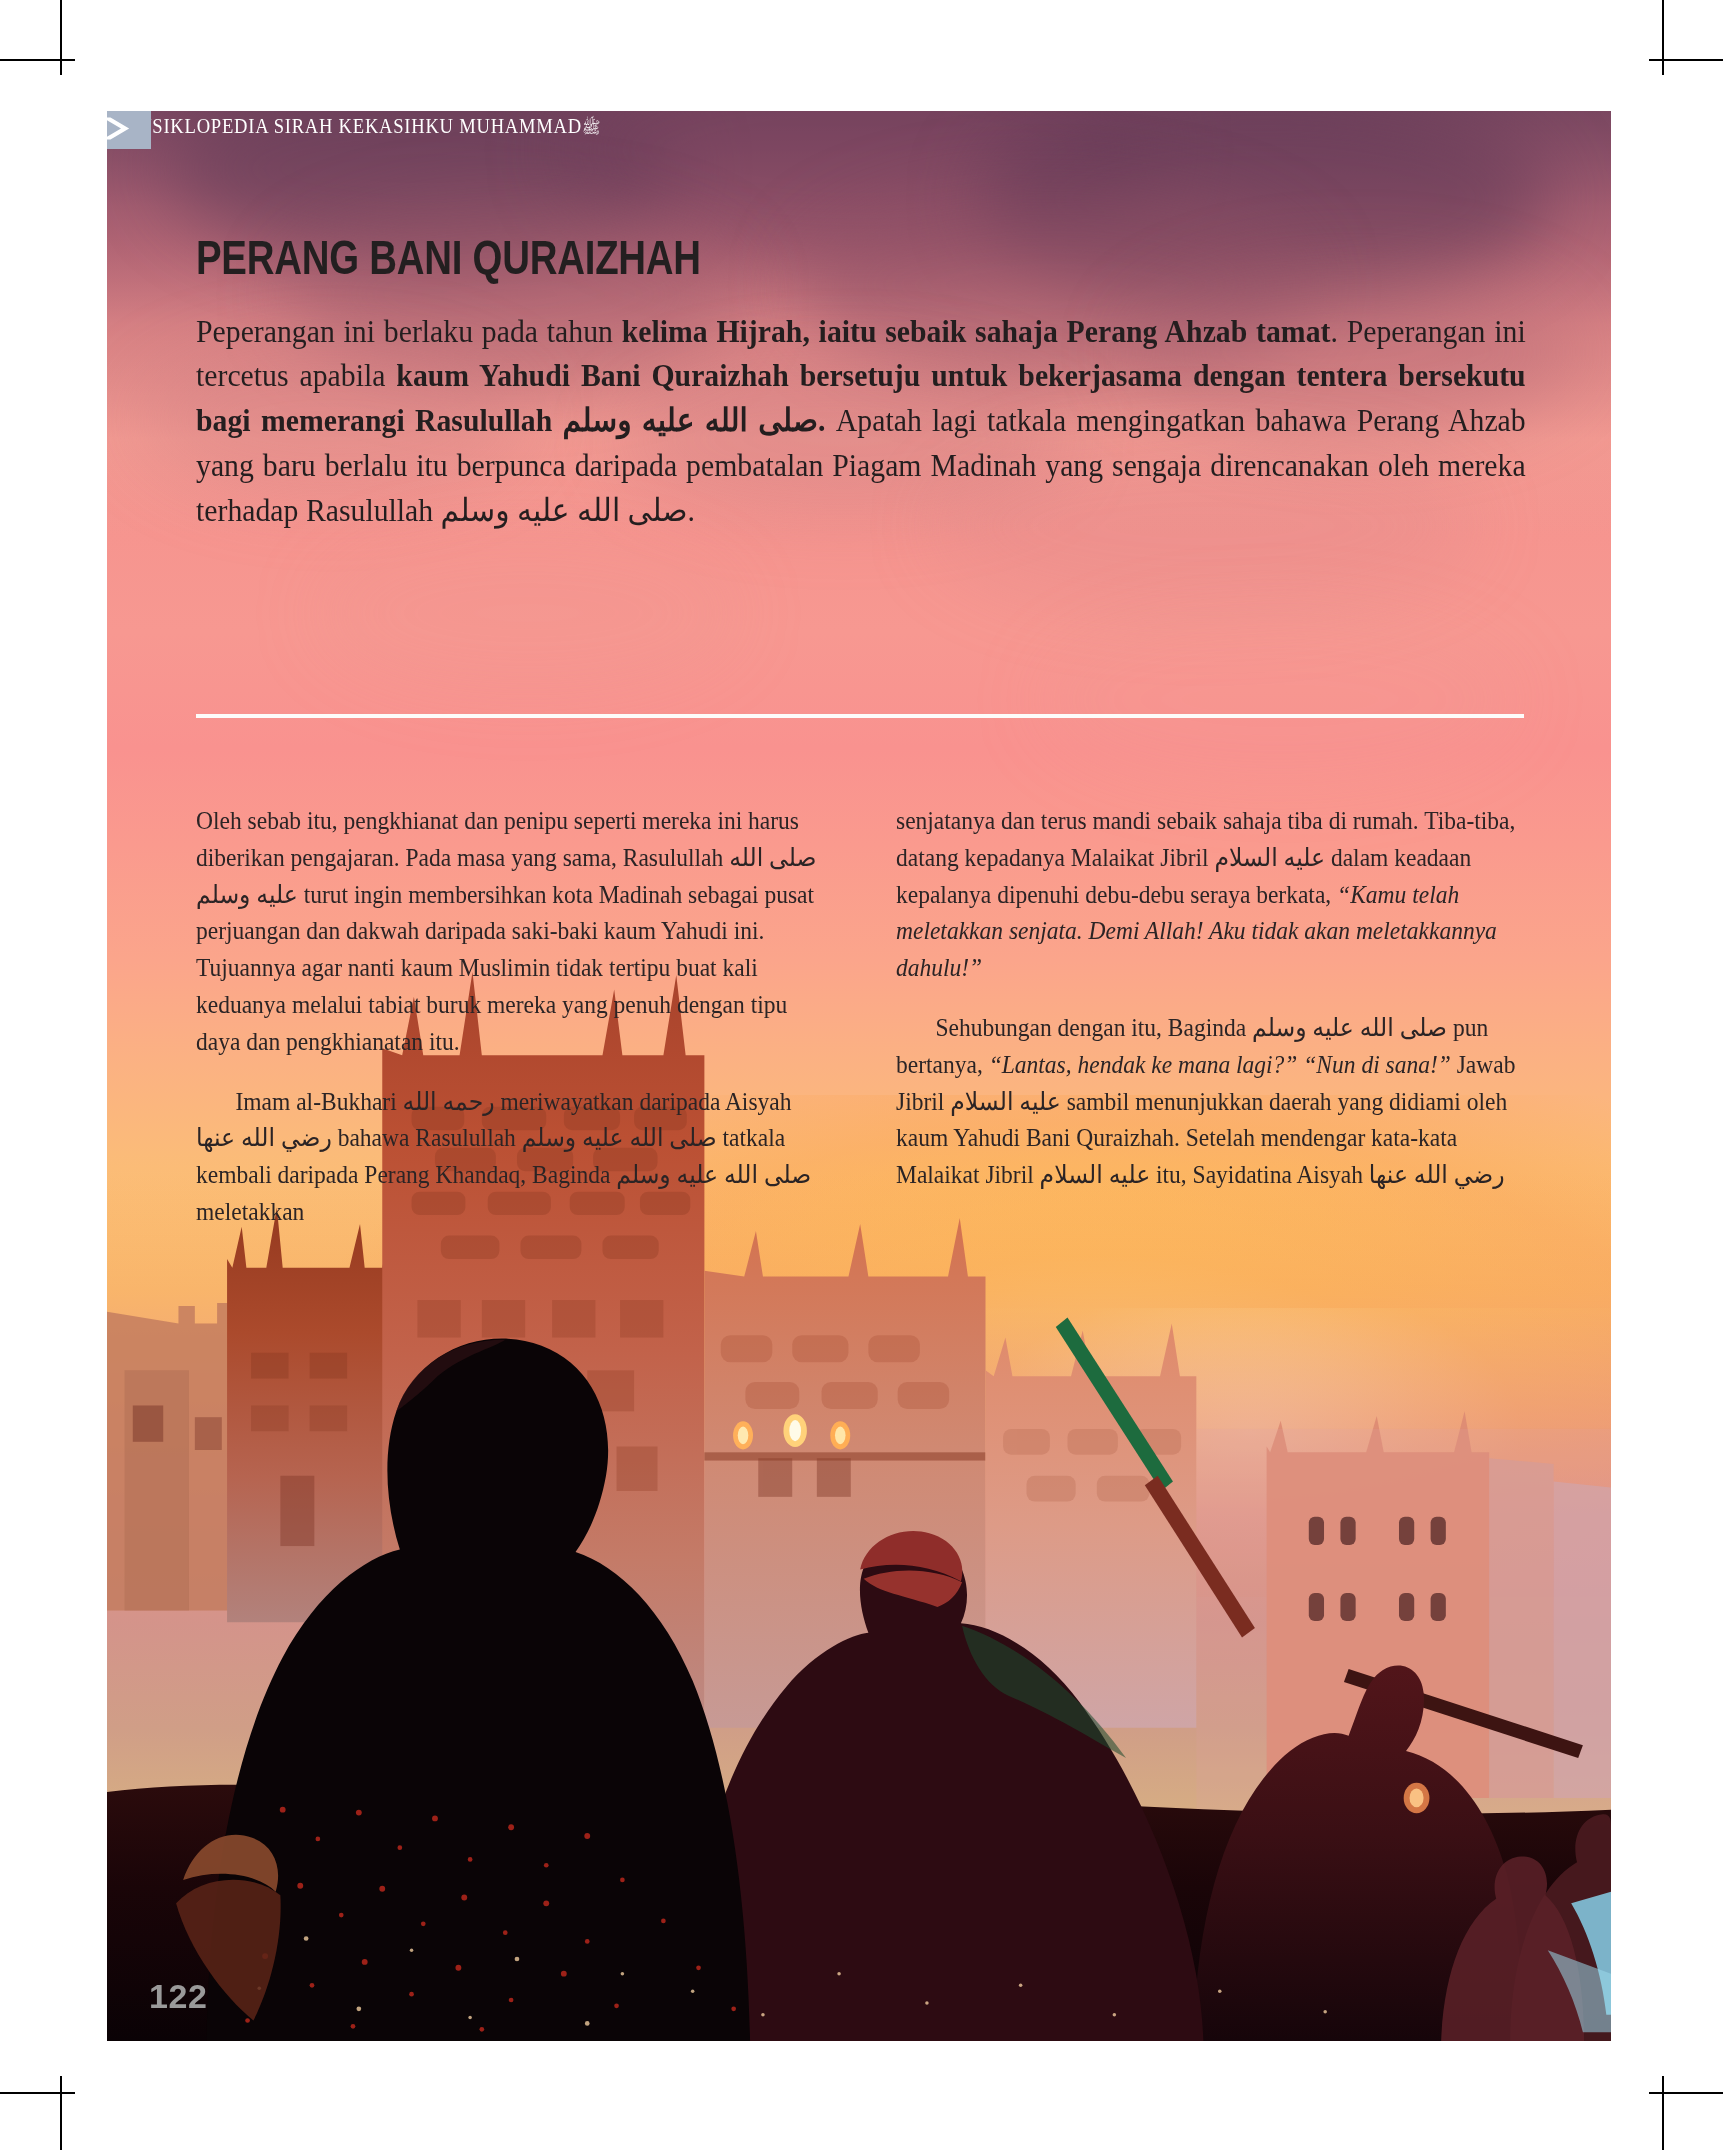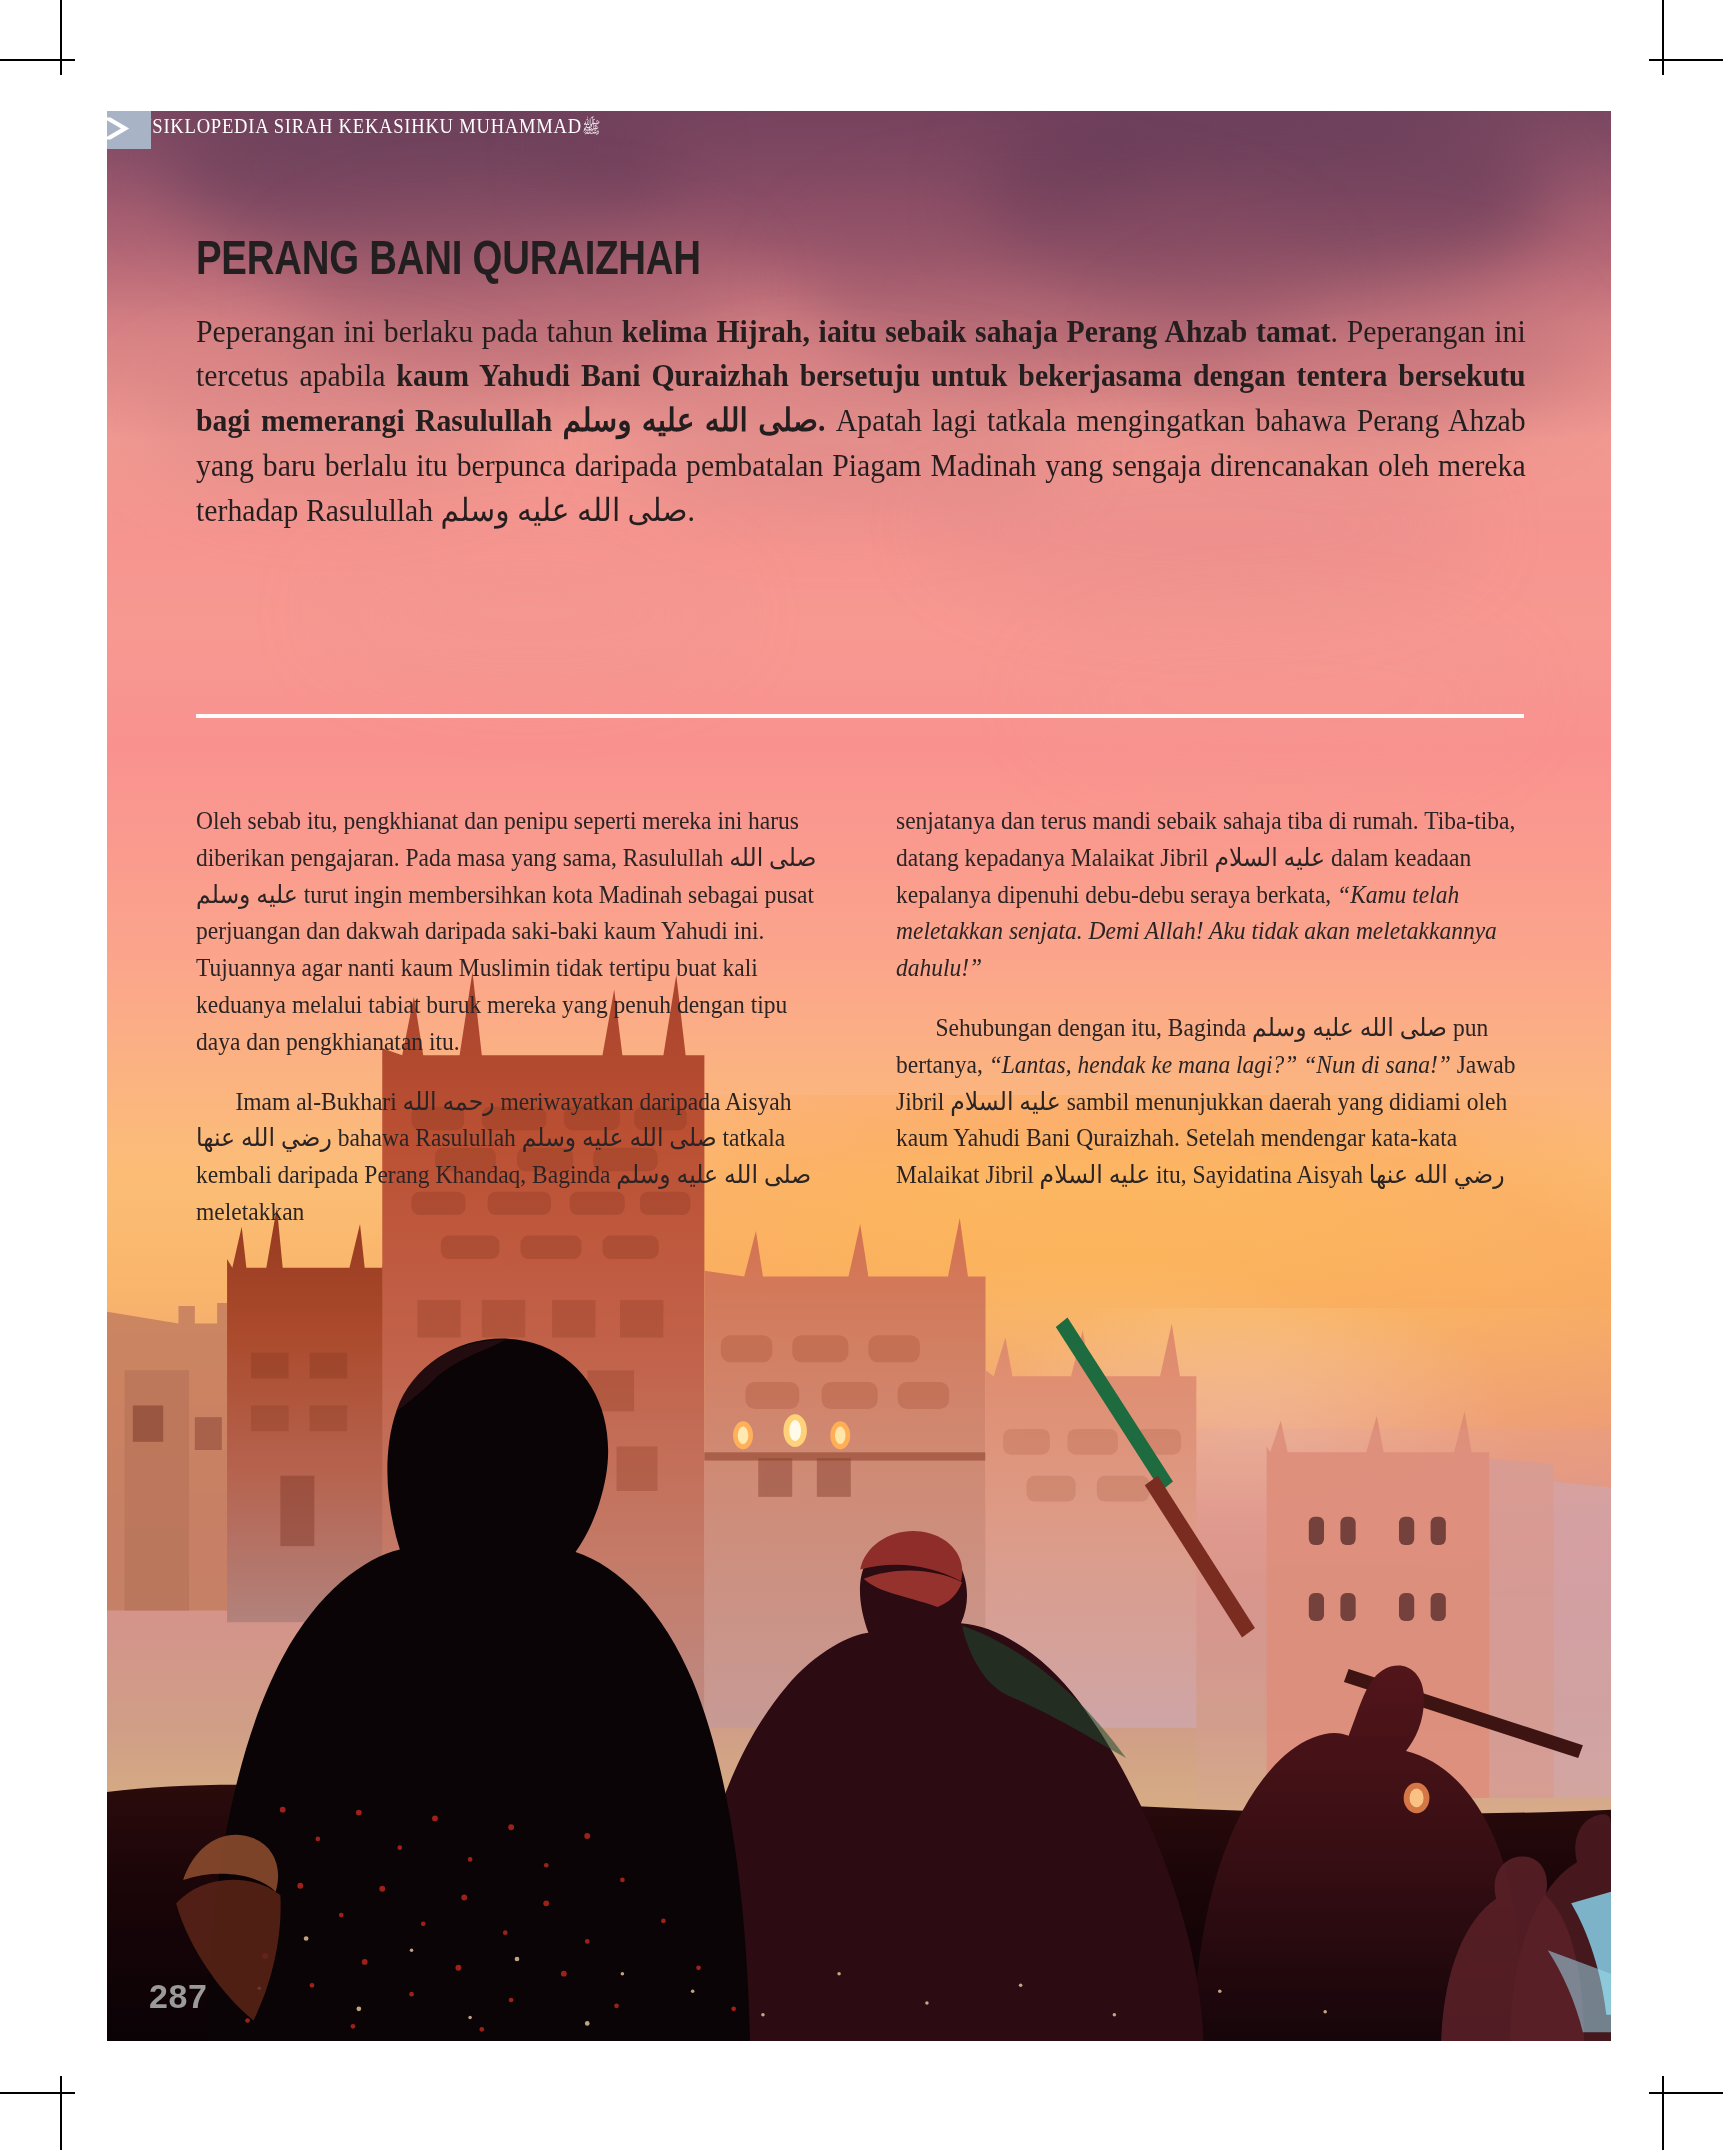--- a/index.html
+++ b/index.html
@@ -560,15 +560,15 @@
     <div class="col">
       <p>Oleh sebab itu, pengkhianat dan penipu seperti mereka ini harus diberikan pengajaran. Pada masa yang sama, Rasulullah صلى الله عليه وسلم turut ingin membersihkan kota Madinah sebagai pusat perjuangan dan dakwah daripada saki-baki kaum Yahudi ini. Tujuannya agar nanti kaum Muslimin tidak tertipu buat kali keduanya melalui tabiat buruk mereka yang penuh dengan tipu daya dan pengkhianatan itu.</p>
       <p>Imam al-Bukhari رحمه الله meriwayatkan daripada Aisyah رضي الله عنها bahawa Rasulullah صلى الله عليه وسلم tatkala kembali daripada Perang Khandaq, Baginda صلى الله عليه وسلم meletakkan</p>
     </div>
     <div class="col">
       <p><span>senjatanya dan terus mandi sebaik sahaja tiba di rumah. Tiba-tiba, datang kepadanya Malaikat Jibril عليه السلام dalam keadaan kepalanya dipenuhi debu-debu seraya berkata, </span><i>“Kamu telah meletakkan senjata. Demi Allah! Aku tidak akan meletakkannya dahulu!”</i></p>
       <p><span>Sehubungan dengan itu, Baginda صلى الله عليه وسلم pun bertanya, </span><i>“Lantas, hendak ke mana lagi?” “Nun di sana!”</i><span> Jawab Jibril عليه السلام sambil menunjukkan daerah yang didiami oleh kaum Yahudi Bani Quraizhah. Setelah mendengar kata-kata Malaikat Jibril عليه السلام itu, Sayidatina Aisyah رضي الله عنها</span></p>
     </div>
   </div>
 
-  <div class="pageno">287</div>
+  <div class="pageno">122</div>
 </div>
 
 
 </body></html>

